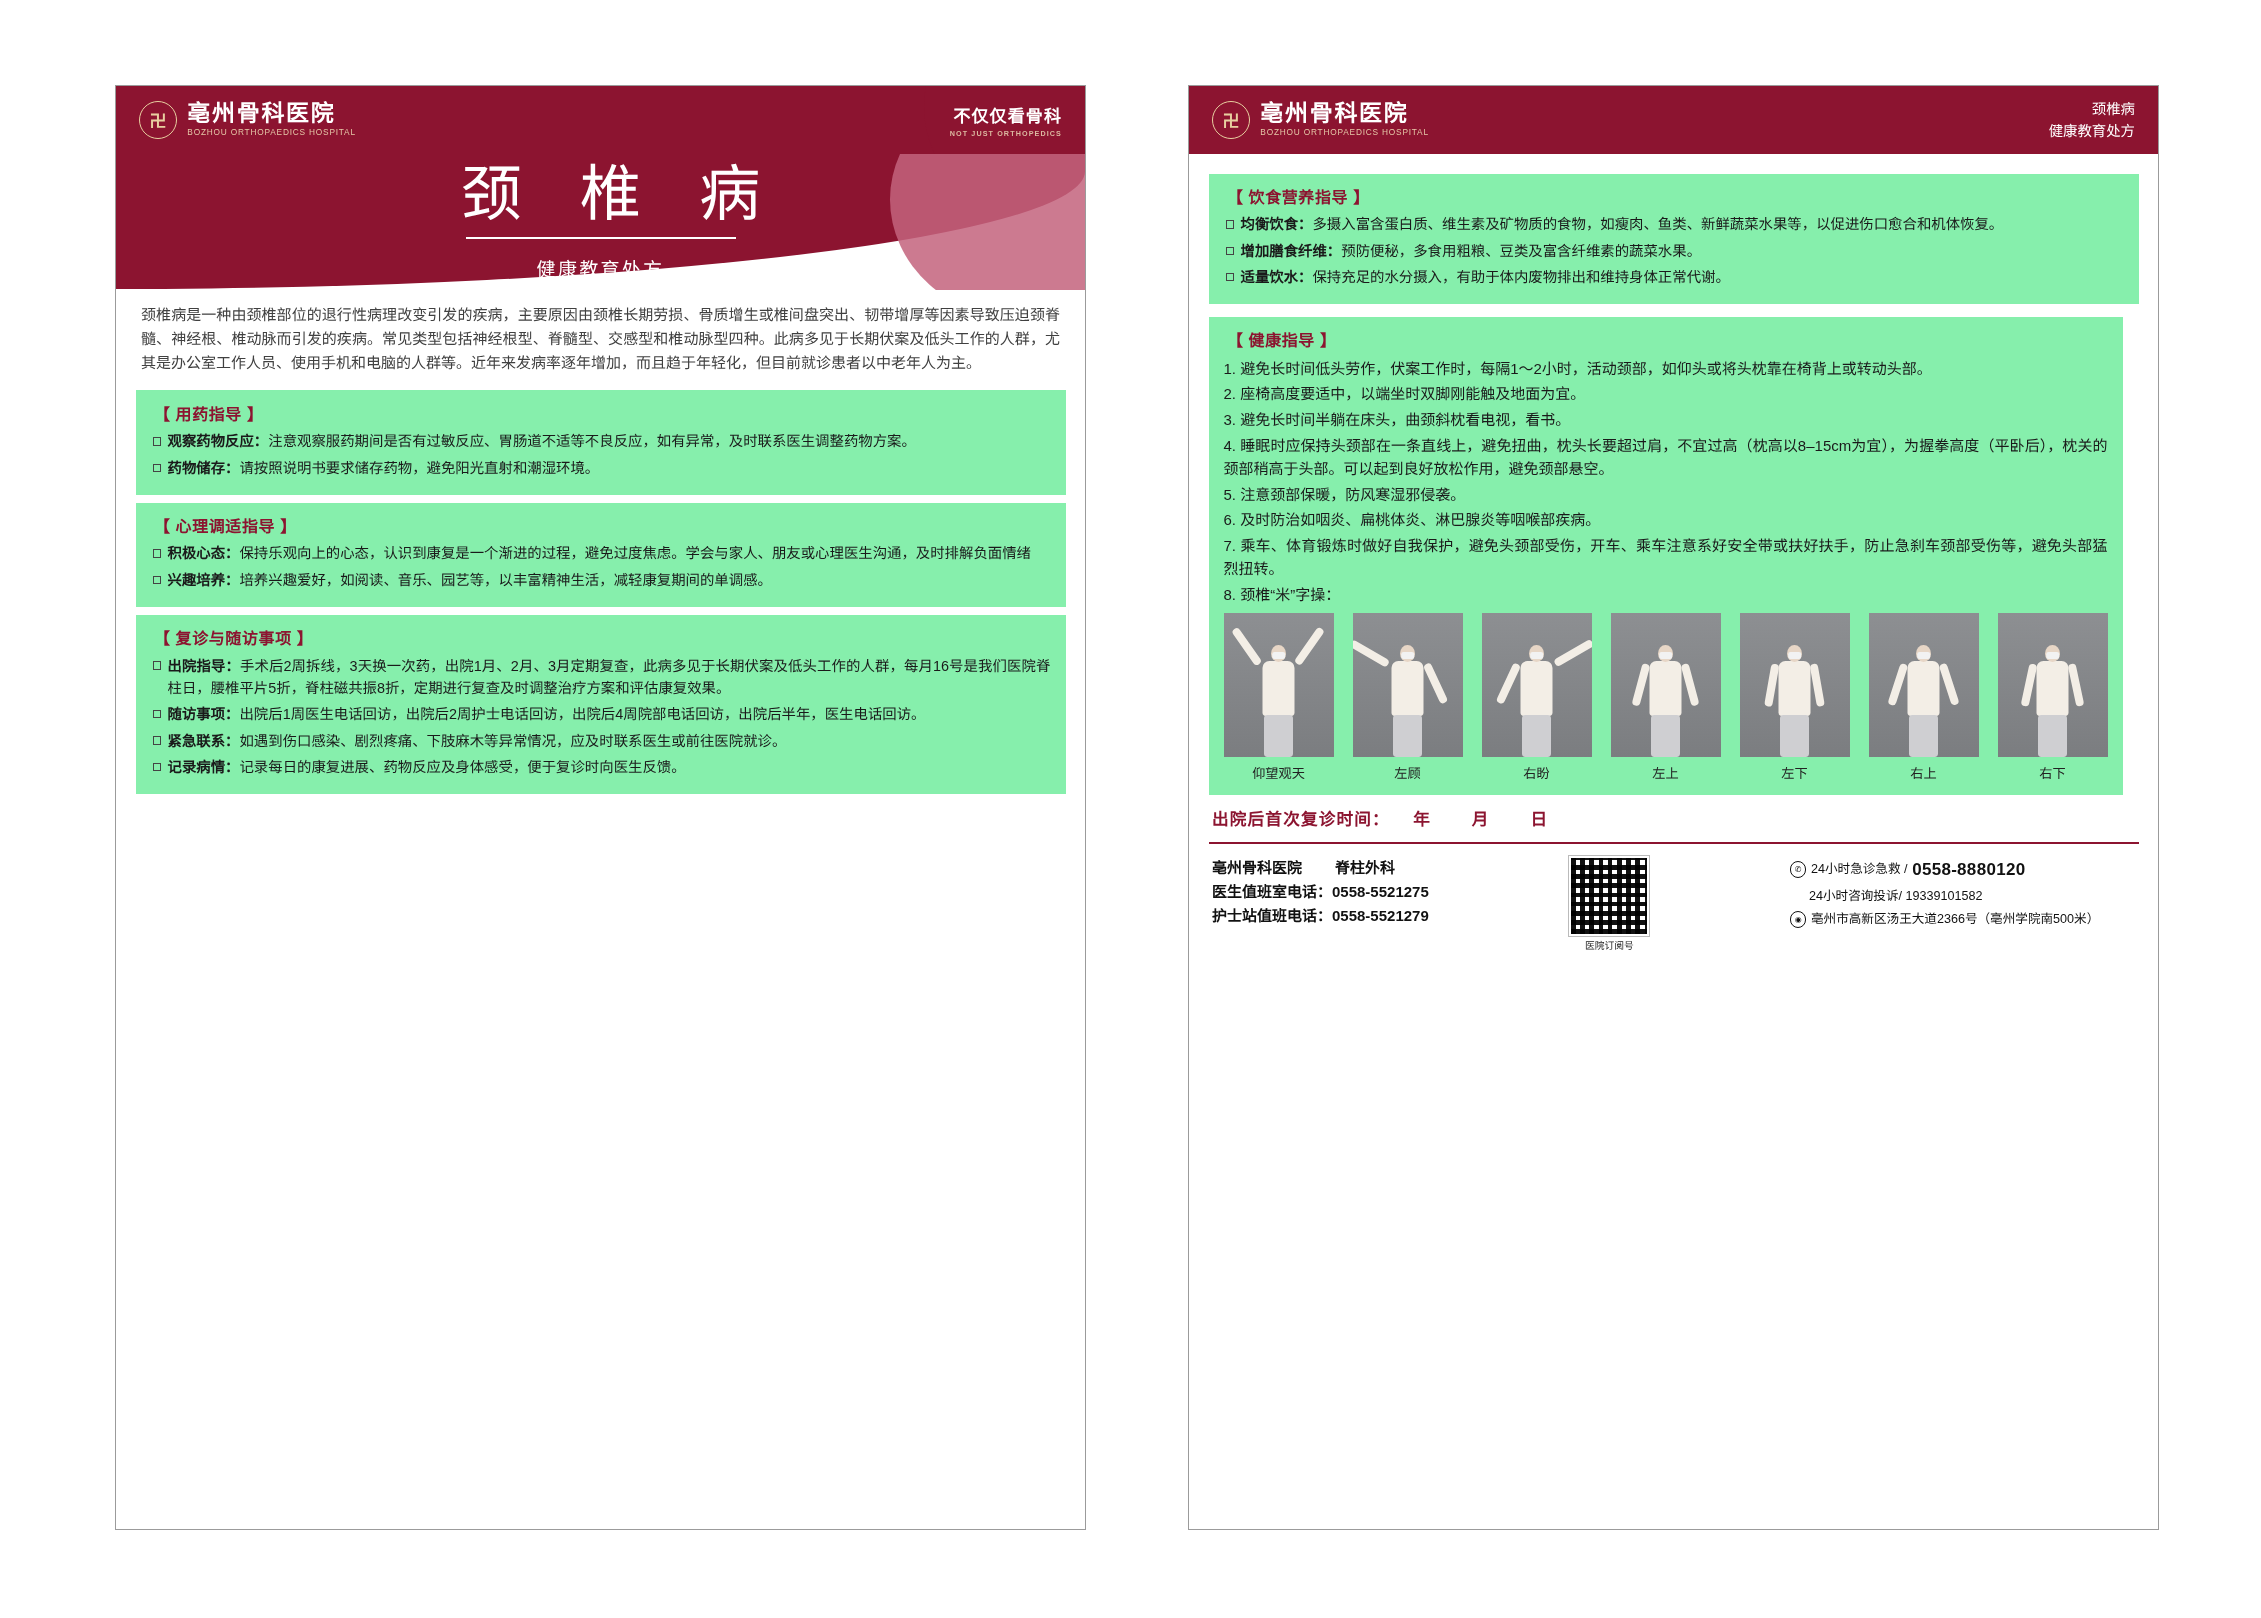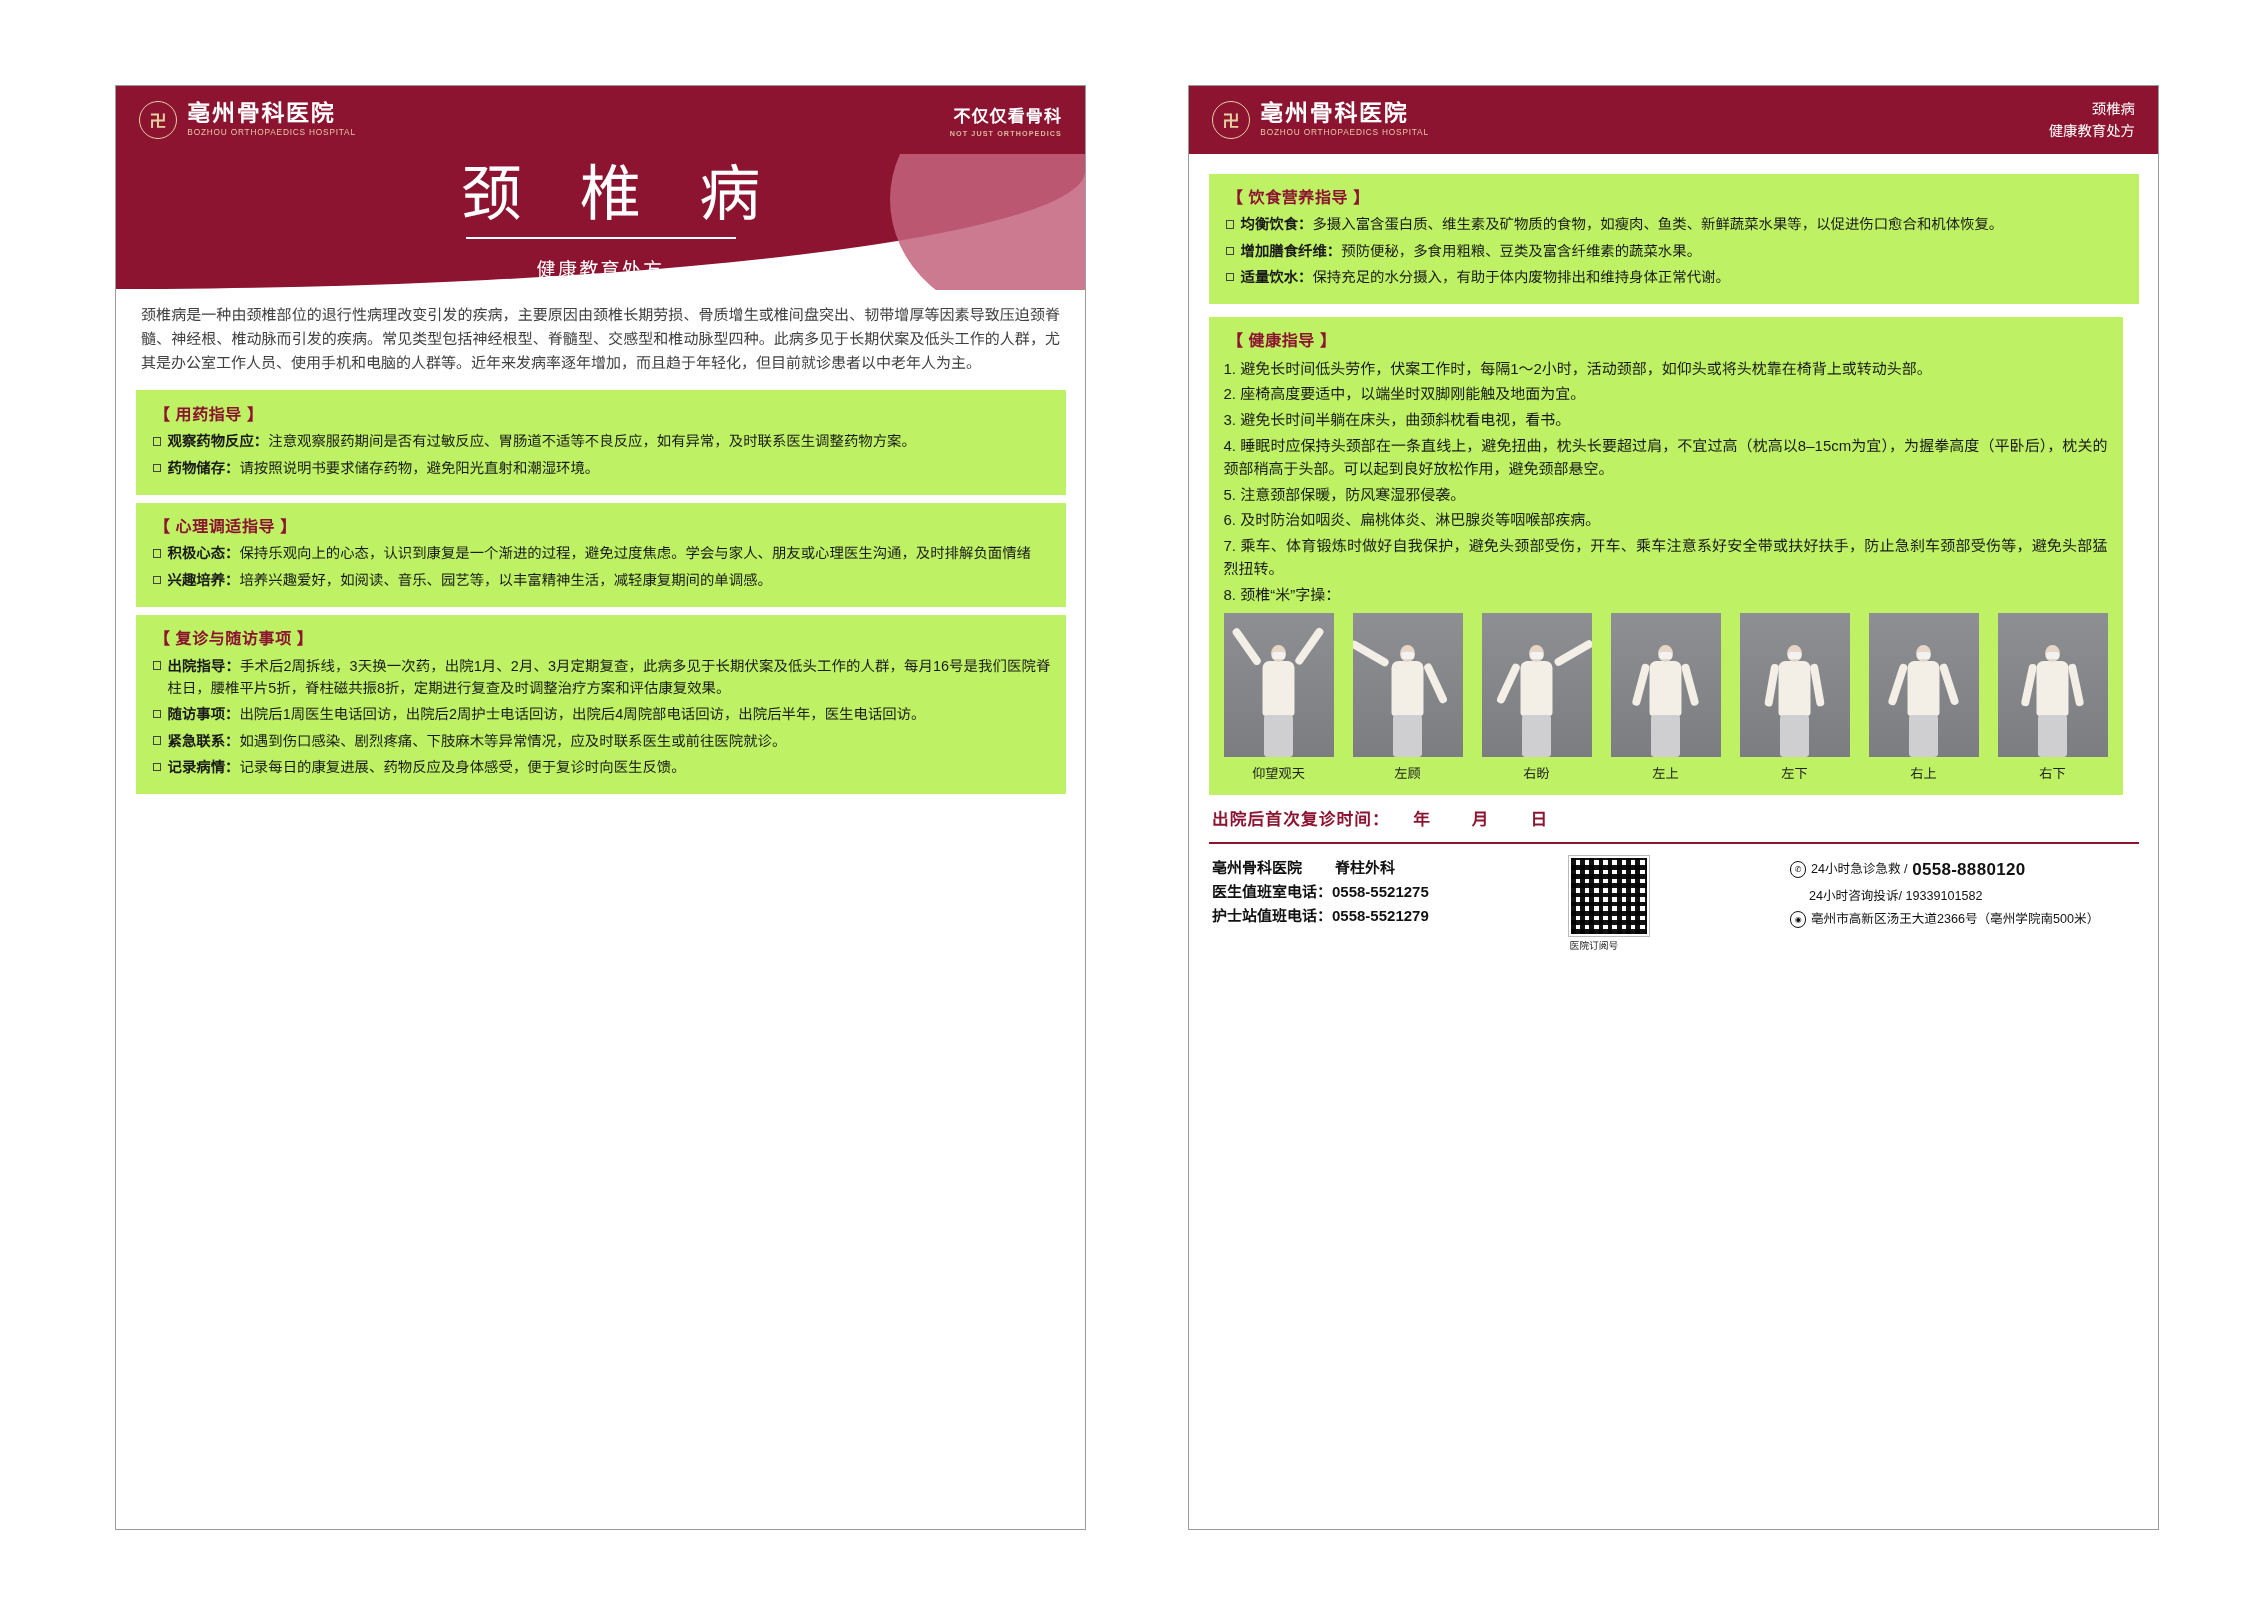--- a/index.html
+++ b/index.html
@@ -85,21 +85,21 @@
   .hero-rule{width:270px;height:1.7px;background:#ffffff;margin:9.2px auto 0;}
   .hero-sub{color:#ffffff;font-size:19px;letter-spacing:2.3px;margin-top:15px;}
 
   .intro{
     padding:12.6px 25px 6.9px 25px;
     font-size:15px;line-height:1.62;
     text-align:justify;
     color:#404040;
   }
   .card{
-    background:#bef264;
+    background:#86efac;
     margin:8px 19.5px 0 19.5px;
     padding:9.2px 15px 11.5px 15px;
     box-sizing:border-box;
   }
   .card-title{
     color:#8c1430;font-size:16px;font-weight:bold;letter-spacing:0.6px;
     margin:1.1px 0 5.7px 3.4px;
   }
   ul.items{list-style:none;margin:0;padding:0;}
   ul.items>li{
@@ -167,21 +167,21 @@
   }
   .revisit .q{color:#8c1430;font-weight:bold;letter-spacing:1.1px;}
   .revisit .slot{display:inline-block;min-width:53px;text-align:center;}
   .footer-sep{height:1.7px;background:#8c1430;margin:12.6px 19.5px 0 19.5px;}
   .footer{
     display:flex;justify-content:space-between;align-items:flex-start;
     padding:11.5px 23px 0 23px;gap:13.8px;
   }
   .f-left{font-size:15px;line-height:1.62;font-weight:bold;color:#111;}
   .f-left .row1{display:flex;gap:33px;}
-  .qr-wrap{}
+  .qr-wrap{text-align:center;}
   .qr{
     width:76px;height:76px;
     background:
       repeating-linear-gradient(90deg,#111 0 4.6px,#fff 4.6px 9.2px),
       repeating-linear-gradient(0deg,#111 0 4.6px,#fff 4.6px 9.2px);
     background-blend-mode:multiply;
     border:2.9px solid #fff;
     outline:0.6px solid #bbb;
   }
   .qr-cap{font-size:9.8px;margin-top:2.9px;color:#222;}

